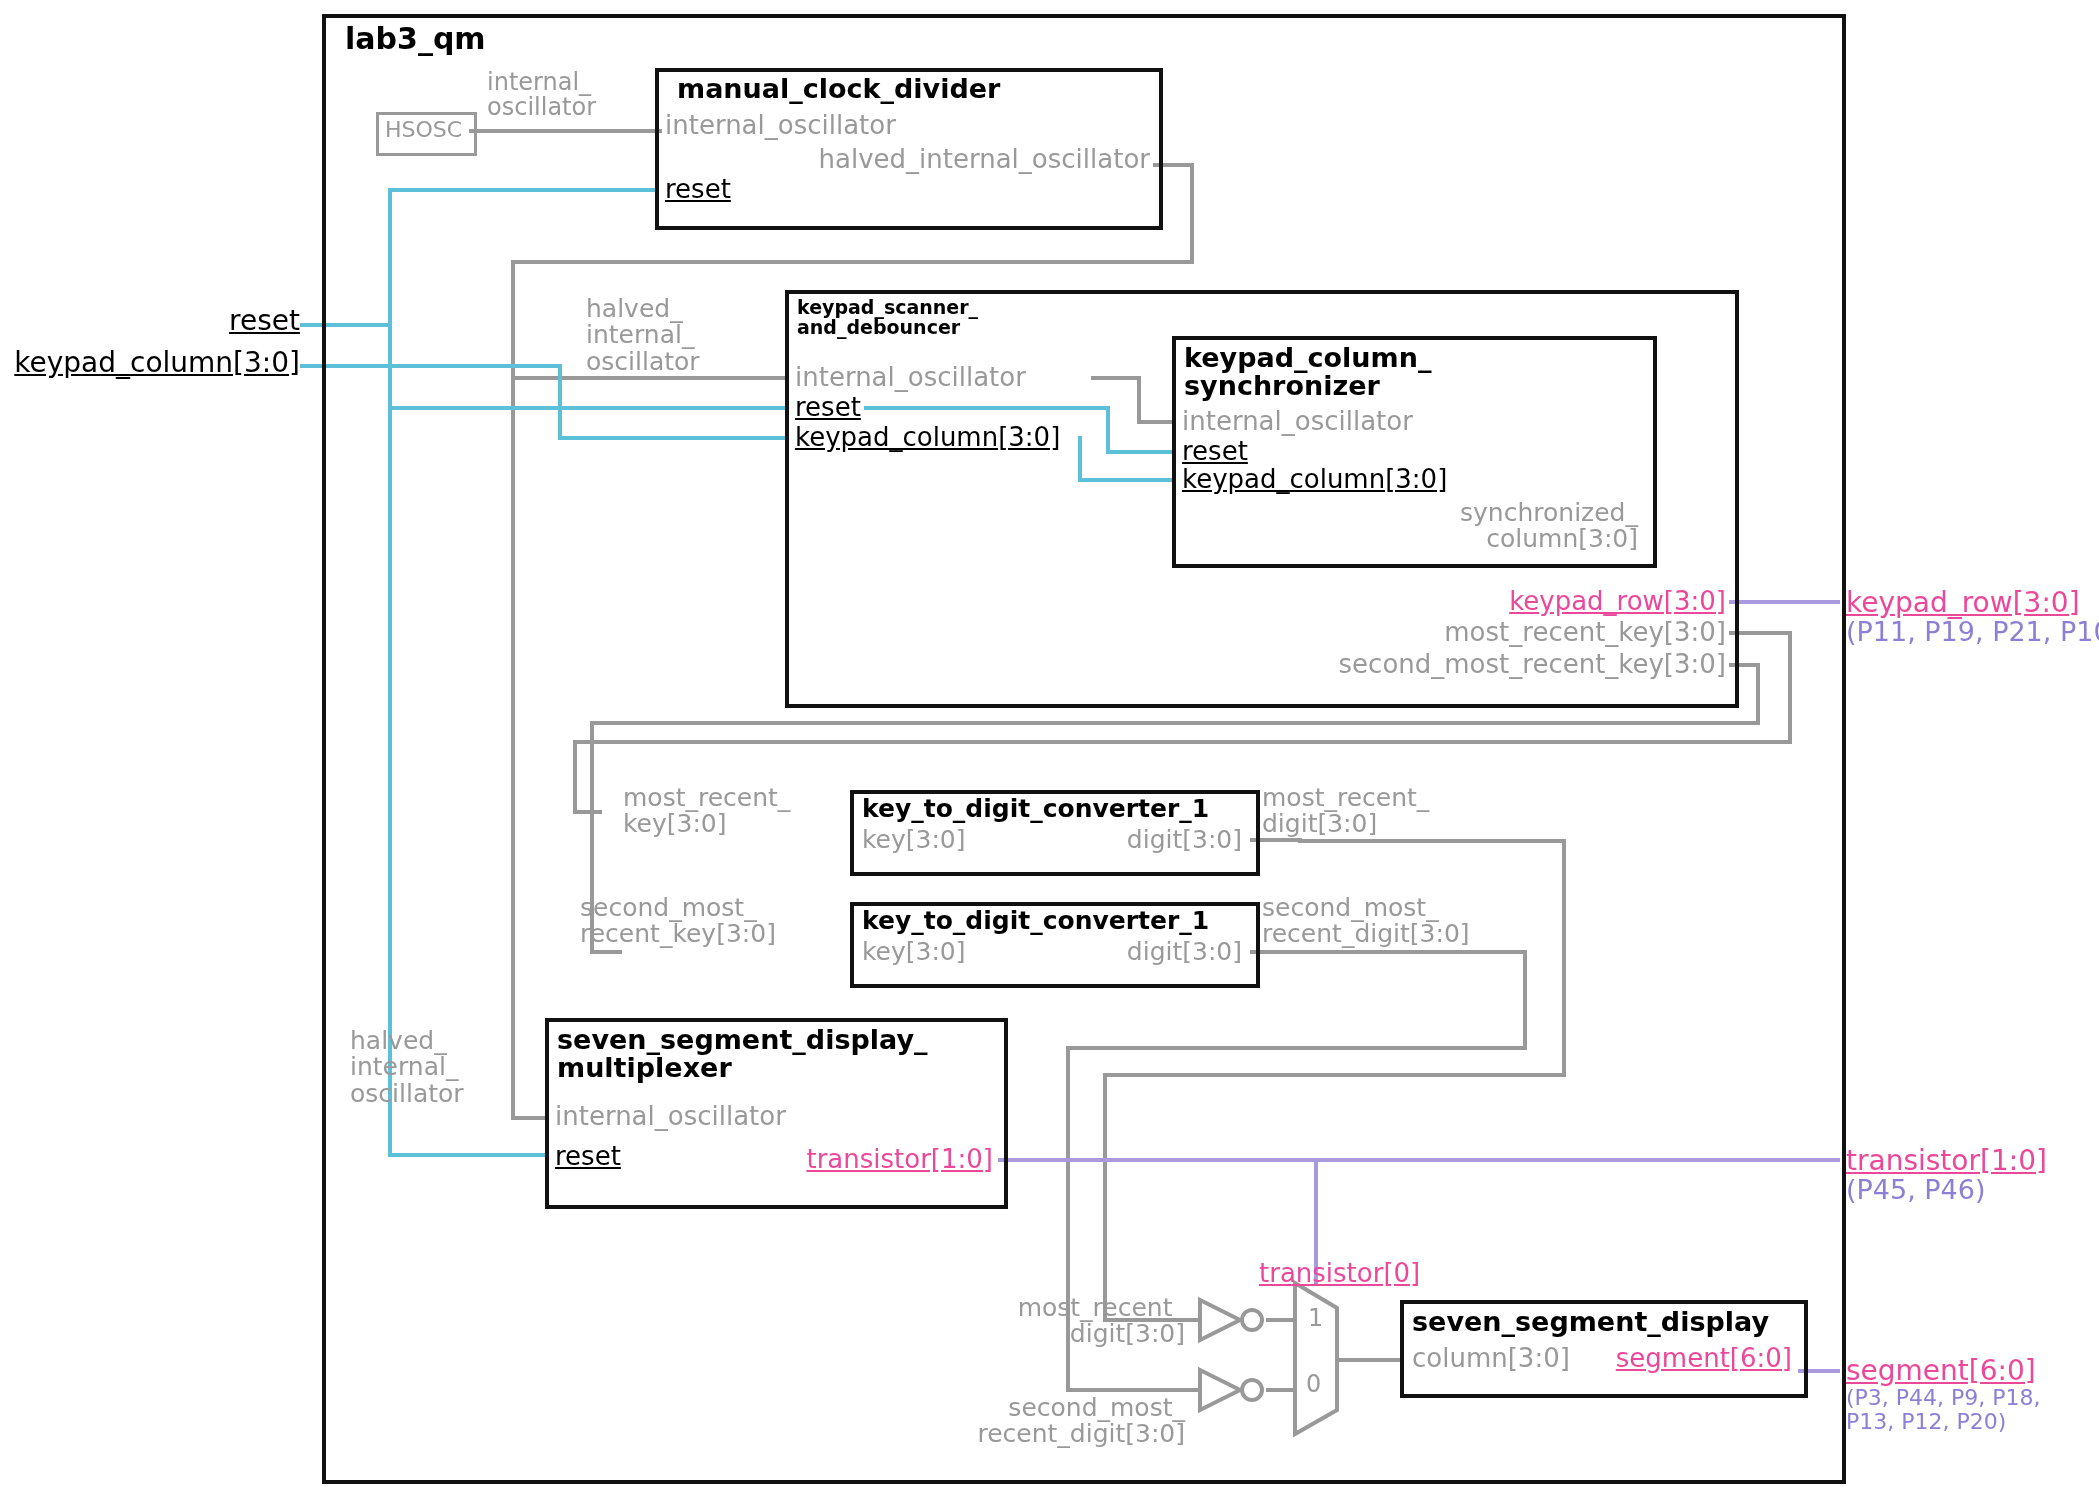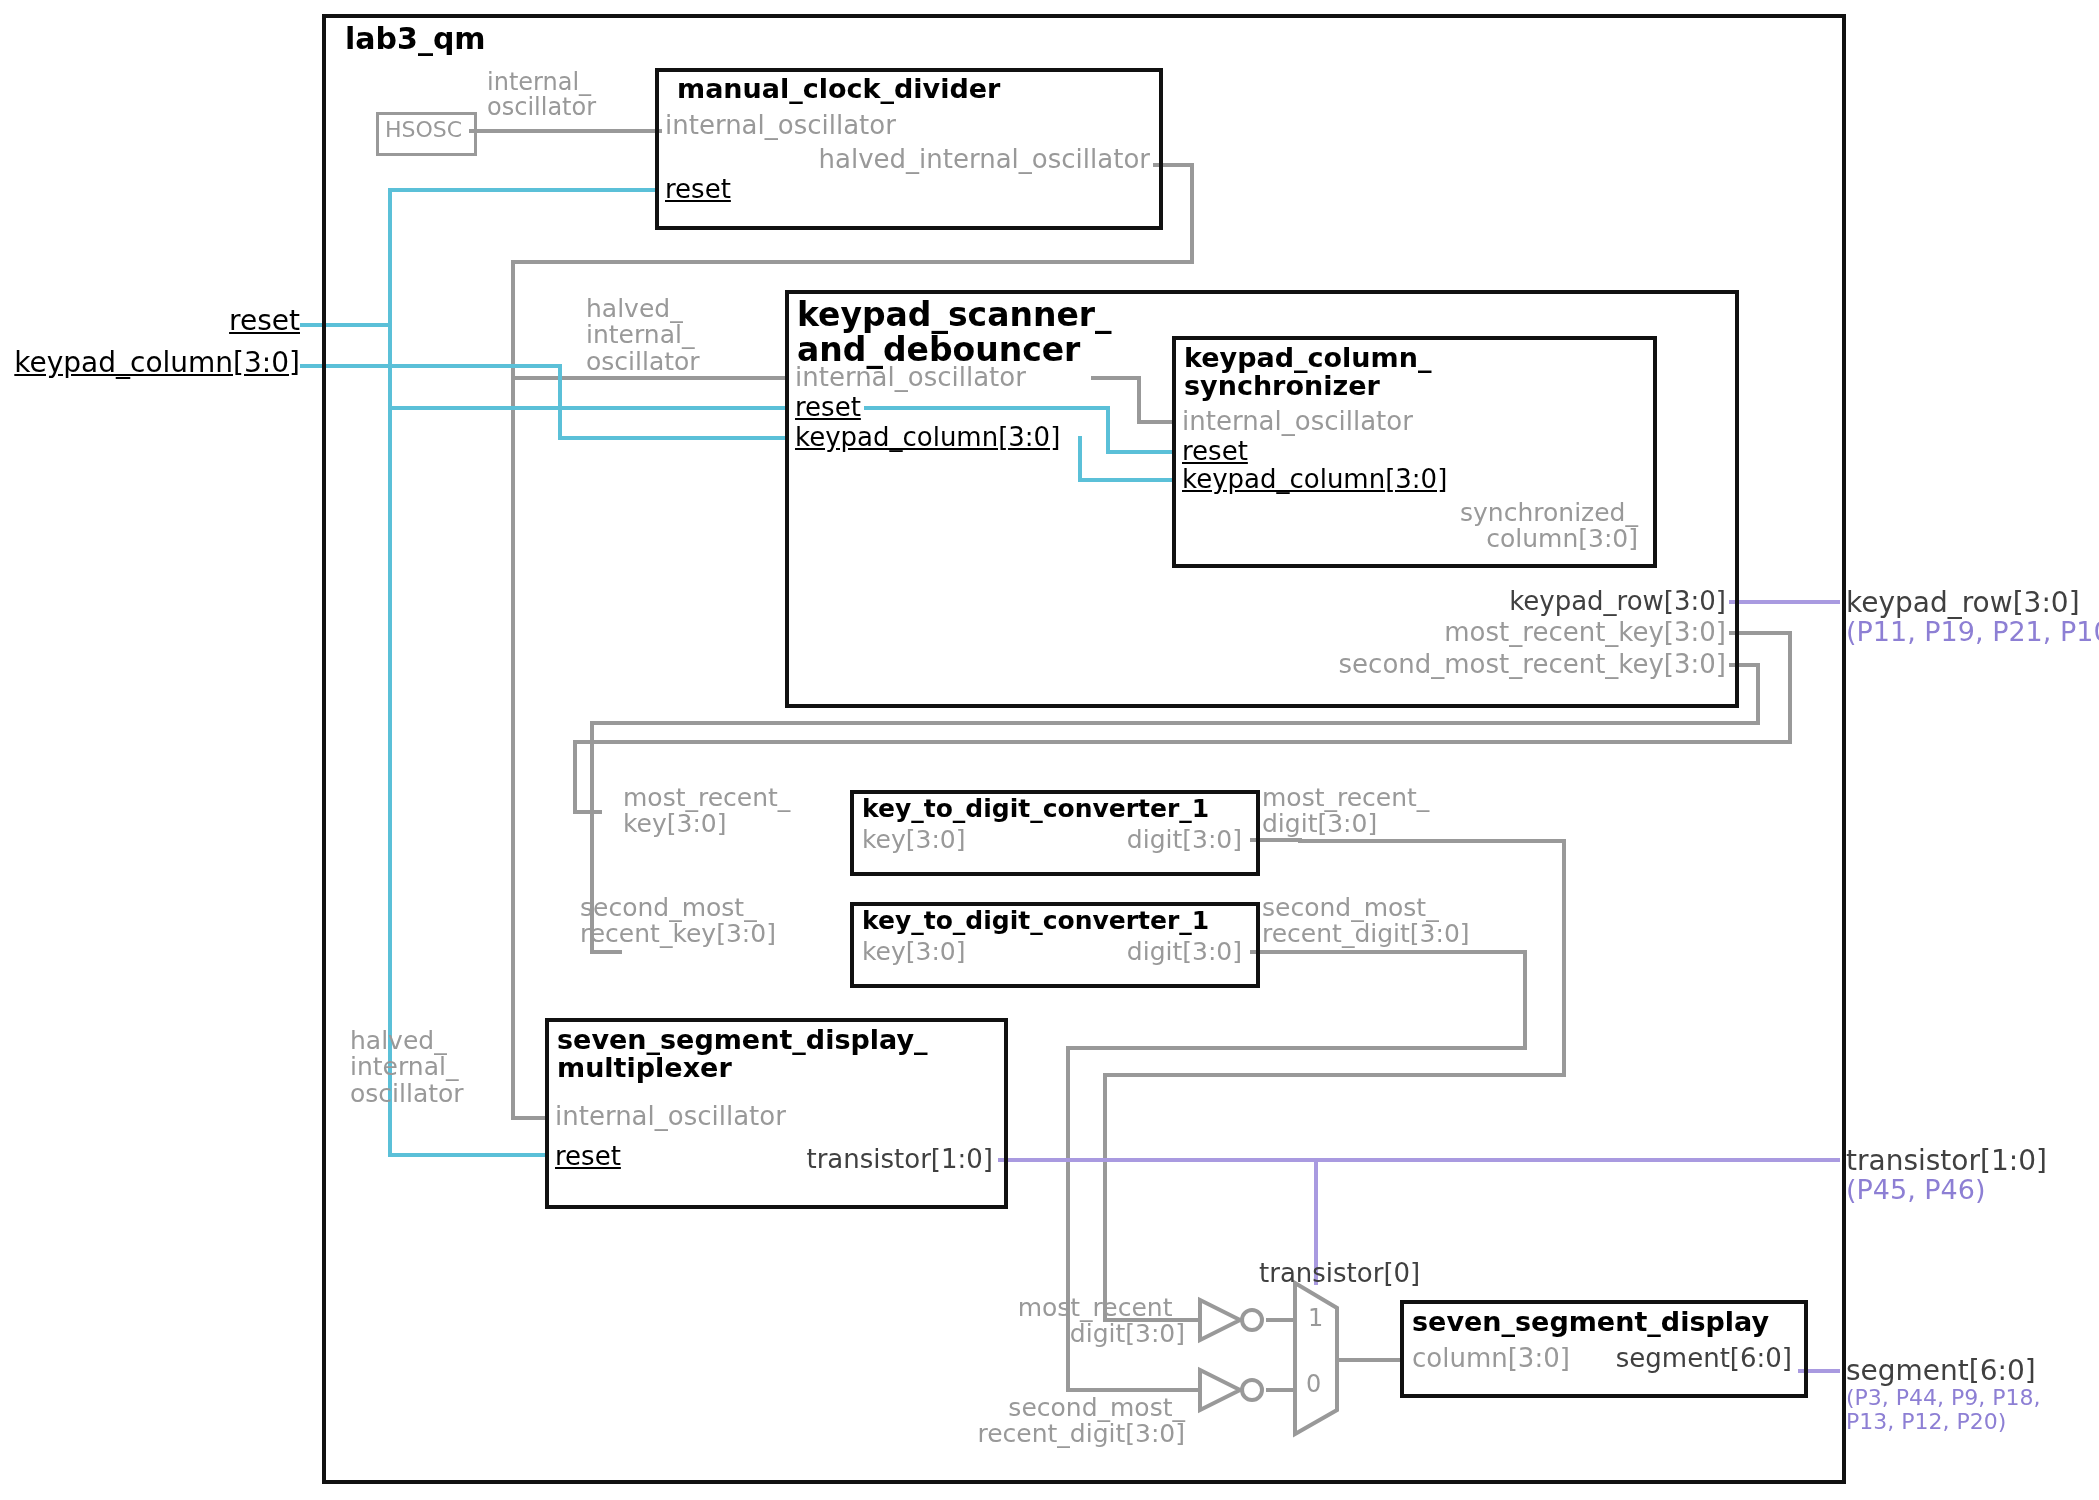--- a/index.html
+++ b/index.html
@@ -5,21 +5,21 @@
   html,body{margin:0;padding:0;background:#ffffff;}
   body{width:2099px;height:1500px;overflow:hidden;
        font-family:"DejaVu Sans","Liberation Sans",sans-serif;}
   #stage{position:relative;width:2099px;height:1500px;background:#fff;}
   svg#wires{position:absolute;left:0;top:0;width:2099px;height:1500px;}
   .lbl{position:absolute;white-space:pre;line-height:1.05;
        font-family:"DejaVu Sans","Liberation Sans",sans-serif;}
   .blk-title{font-weight:700;color:#000;}
   .port{color:#999999;}
   .clk{color:#000000;text-decoration:underline;}
-  .ext{color:#404040;}
+  .ext{color:#ec4899;text-decoration:underline;}
   .extdark{color:#8d7fd4;}
   .box{position:absolute;background:transparent;}
   .box.outer{border:4px solid #111;}
   .box.mod{border:4px solid #111;}
   .box.thin{border:3px solid #999;}
   .right{text-align:right;}
   .center{text-align:center;}
 </style>
 </head>
 <body>
@@ -96,21 +96,21 @@
   <div class="lbl port" style="left:487px;top:70px;font-size:24px;">internal_
 oscillator</div>
 
   <div class="box mod" style="left:655px;top:68px;width:500px;height:154px;"></div>
   <div class="lbl blk-title" style="left:668px;top:75px;font-size:27px;margin-left:9px;">manual_clock_divider</div>
   <div class="lbl port" style="left:665px;top:112px;font-size:26px;">internal_oscillator</div>
   <div class="lbl port right" style="left:655px;top:146px;width:495px;font-size:26px;">halved_internal_oscillator</div>
   <div class="lbl clk" style="left:665px;top:176px;font-size:26px;">reset</div>
 
   <div class="box mod" style="left:785px;top:290px;width:946px;height:410px;"></div>
-  <div class="lbl blk-title" style="left:797px;top:298px;font-size:33px;">keypad_scanner_
+  <div class="lbl blk-title" style="left:797px;top:298px;font-size:19px;">keypad_scanner_
 and_debouncer</div>
   <div class="lbl port" style="left:795px;top:364px;font-size:26px;">internal_oscillator</div>
   <div class="lbl clk" style="left:795px;top:394px;font-size:26px;">reset</div>
   <div class="lbl clk" style="left:795px;top:424px;font-size:26px;">keypad_column[3:0]</div>
   <div class="lbl ext right" style="left:1231px;top:588px;width:495px;font-size:26px;">keypad_row[3:0]</div>
   <div class="lbl port right" style="left:1131px;top:619px;width:595px;font-size:26px;">most_recent_key[3:0]</div>
   <div class="lbl port right" style="left:1031px;top:651px;width:695px;font-size:26px;">second_most_recent_key[3:0]</div>
 
   <div class="lbl port" style="left:586px;top:296px;font-size:25px;">halved_
 internal_

